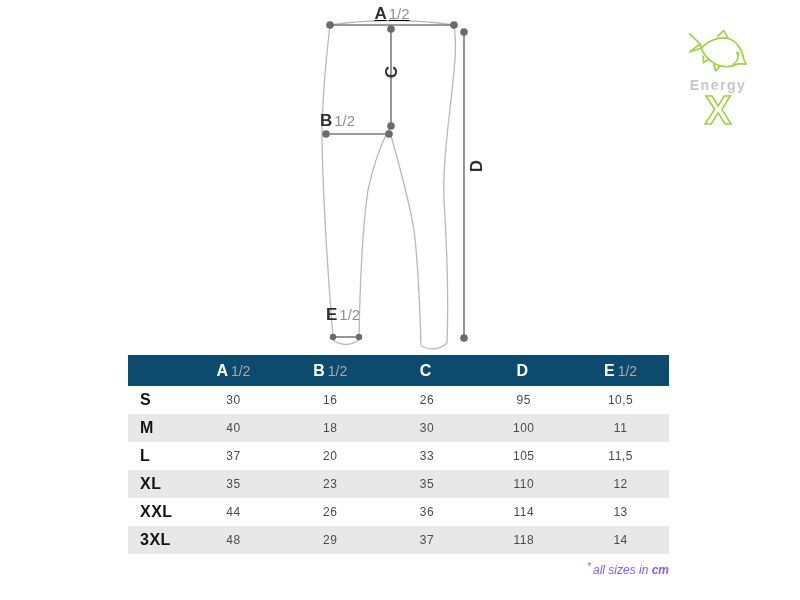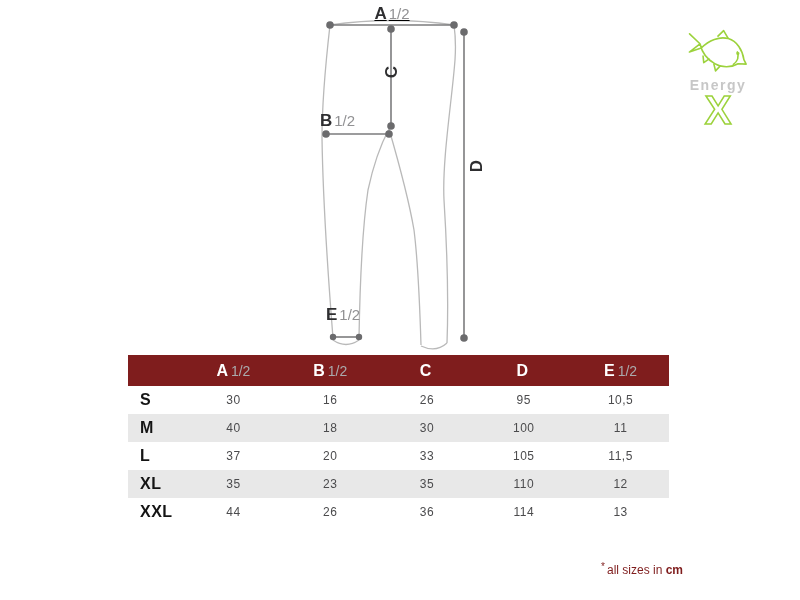--- a/index.html
+++ b/index.html
@@ -28,37 +28,37 @@
   .logo .brand{display:block;margin-top:1px;font-size:14px;letter-spacing:1.5px;color:#c7c7c7;font-weight:700;}
   .logo .xmark{display:block;margin:0 auto;margin-top:-2px;}
 
   
   table.sizes{
     position:absolute;left:128px;top:355px;width:541px;
     border-collapse:collapse;table-layout:fixed;
   }
   table.sizes th, table.sizes td{padding:0;vertical-align:middle;}
   table.sizes thead th{
-    background:#7f1d1d;height:31px;
+    background:#0c4a6e;height:31px;
     color:#ffffff;font-size:16px;font-weight:700;text-align:center;
   }
   table.sizes thead th .hf{color:#aaaaac;font-weight:400;font-size:14px;margin-left:3px;}
   table.sizes tbody tr{height:28px;}
   table.sizes tbody tr:nth-child(even){background:#e8e8e8;}
   table.sizes tbody th{
     text-align:left;padding-left:12px;
     font-size:16px;font-weight:700;color:#141414;letter-spacing:0.5px;
   }
   table.sizes tbody td{
     text-align:center;font-size:12px;color:#4b4b4d;letter-spacing:0.5px;
   }
 
   .footnote{
-    position:absolute;right:117px;top:561px;
-    font-size:12px;color:#7f1d1d;
+    position:absolute;right:131px;top:561px;
+    font-size:12px;color:#8b5cf6;font-style:italic;
   }
   .footnote .star{vertical-align:4px;font-size:10px;margin-right:2px;}
   .footnote .unit{font-weight:700;}
 </style>
 </head>
 <body>
 
 <div class="stage">
 
   <svg class="diagram-svg" viewBox="280 0 220 355" aria-hidden="true">
@@ -178,20 +178,28 @@
         <td>12</td>
       </tr>
       <tr>
         <th>XXL</th>
         <td>44</td>
         <td>26</td>
         <td>36</td>
         <td>114</td>
         <td>13</td>
       </tr>
+      <tr>
+        <th>3XL</th>
+        <td>48</td>
+        <td>29</td>
+        <td>37</td>
+        <td>118</td>
+        <td>14</td>
+      </tr>
     </tbody>
   </table>
 
   <div class="footnote">
     <span class="star">*</span><span>all sizes in</span> <span class="unit">cm</span>
   </div>
 
 </div>
 
 </body></html>

